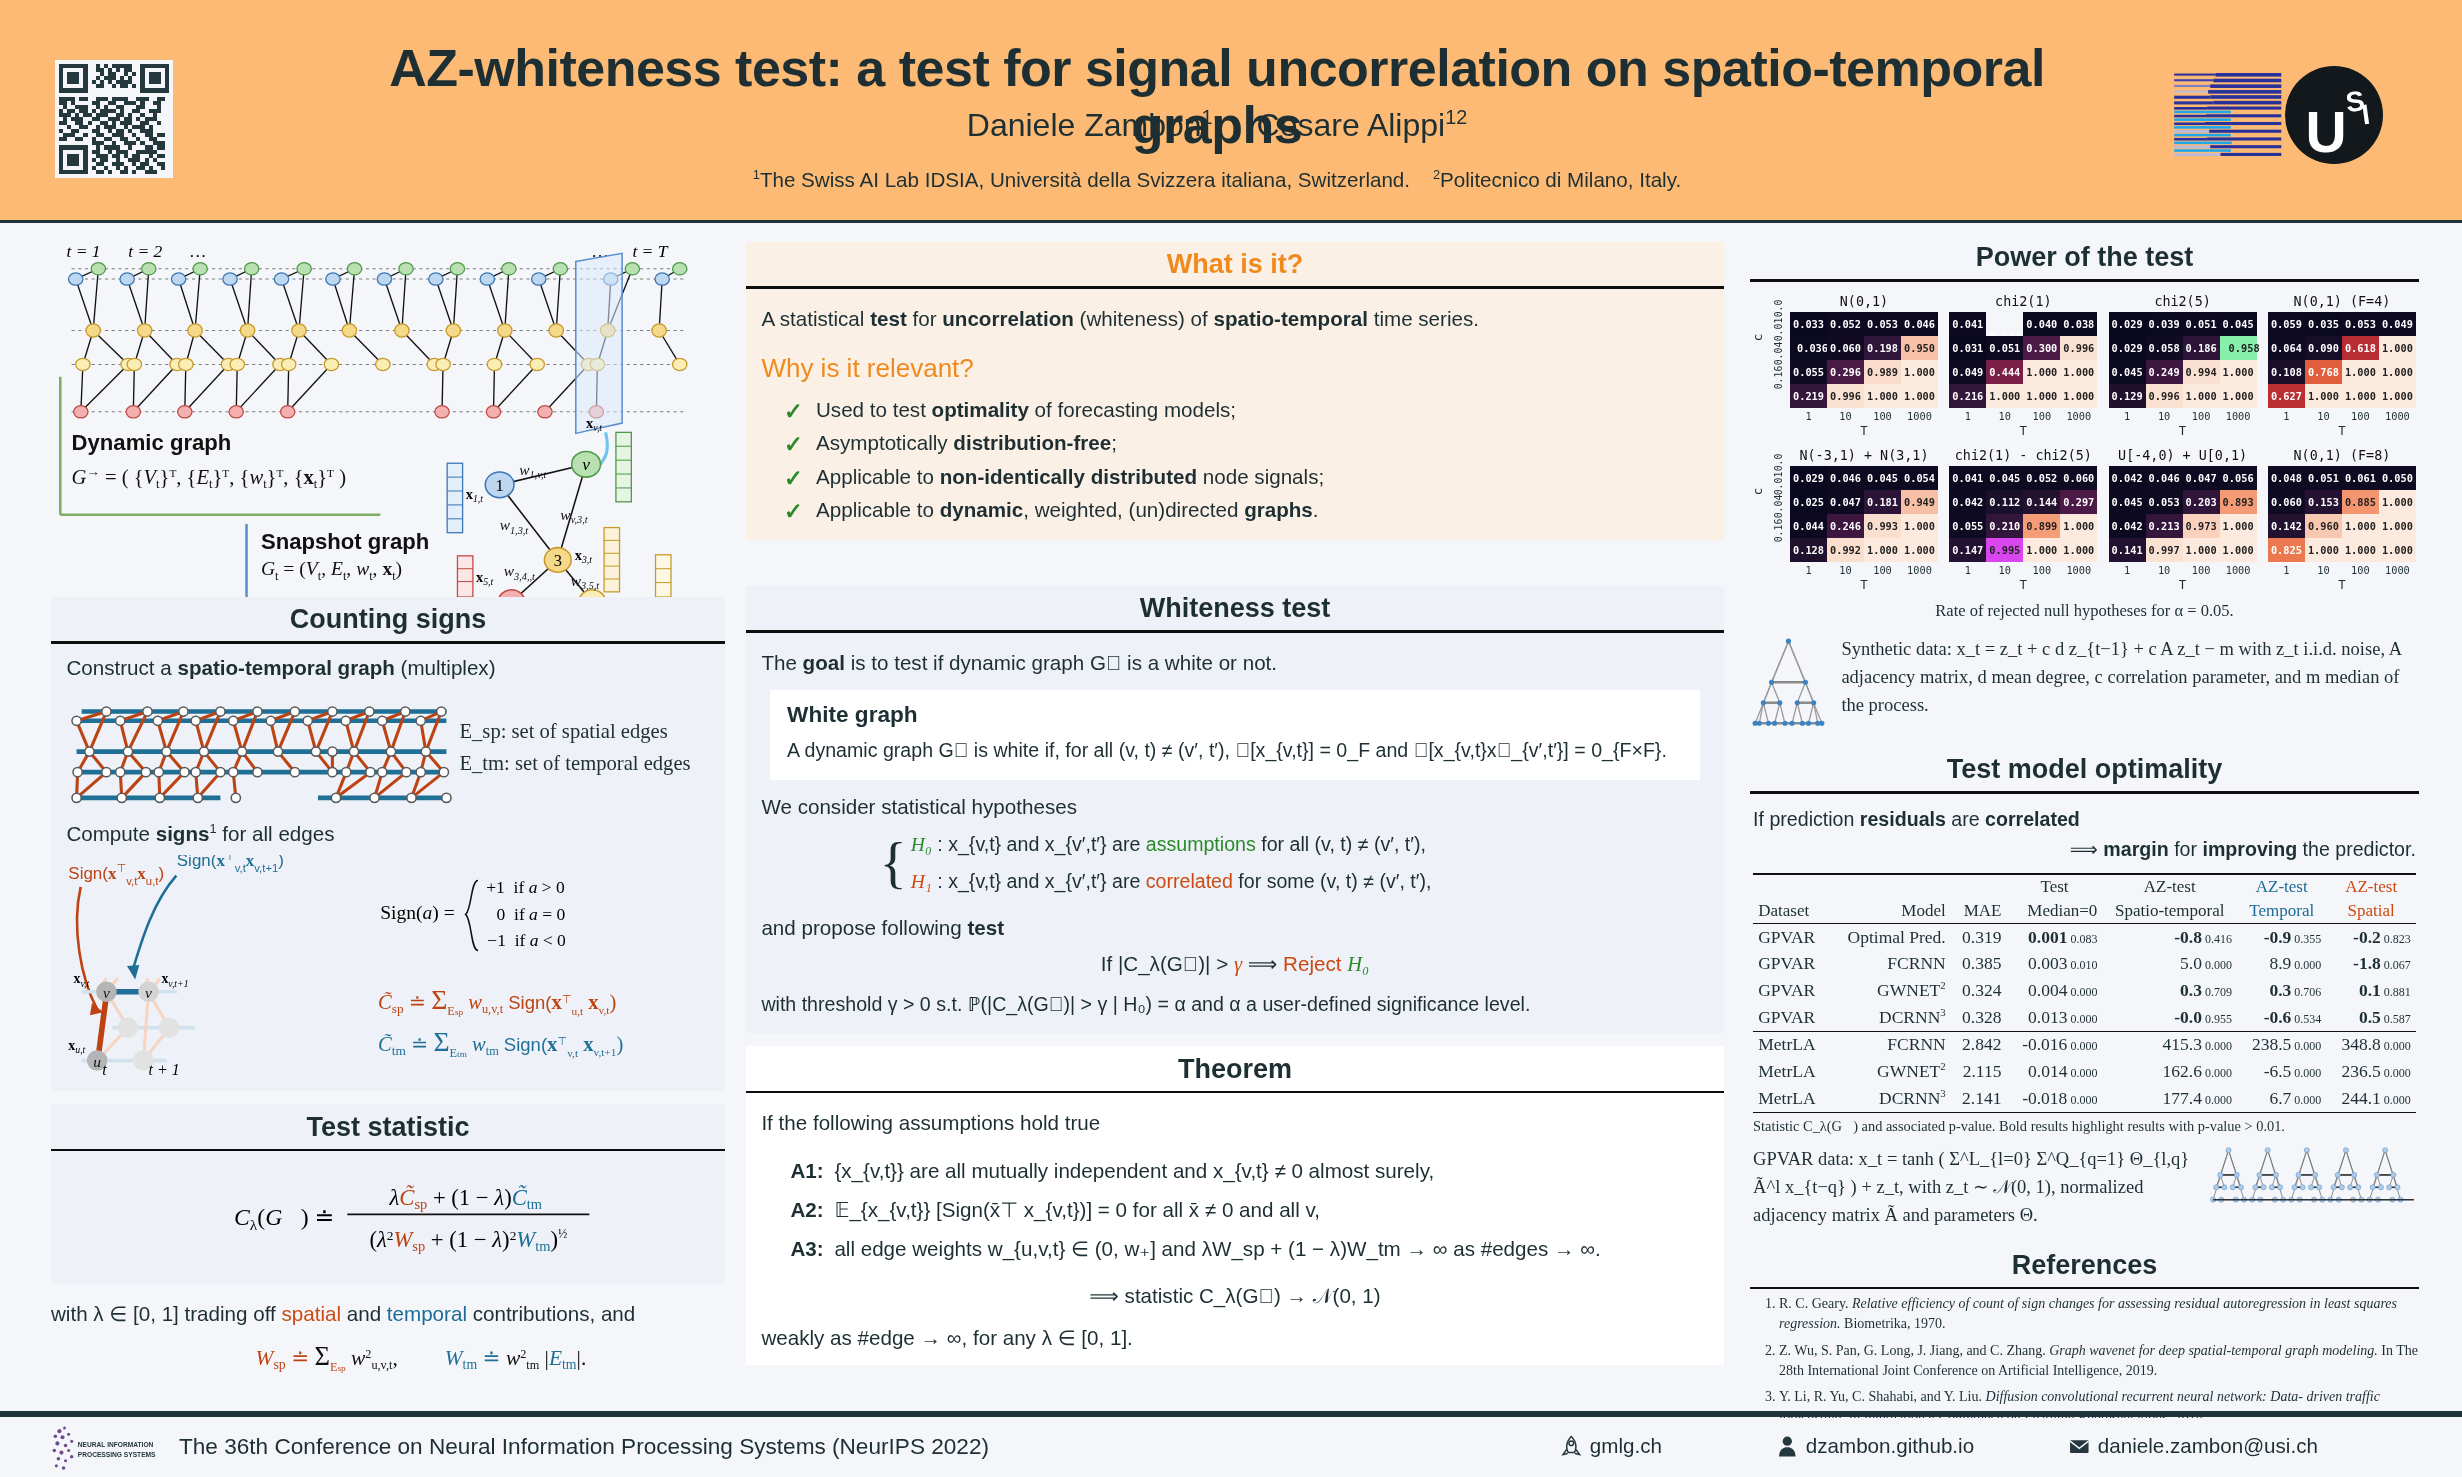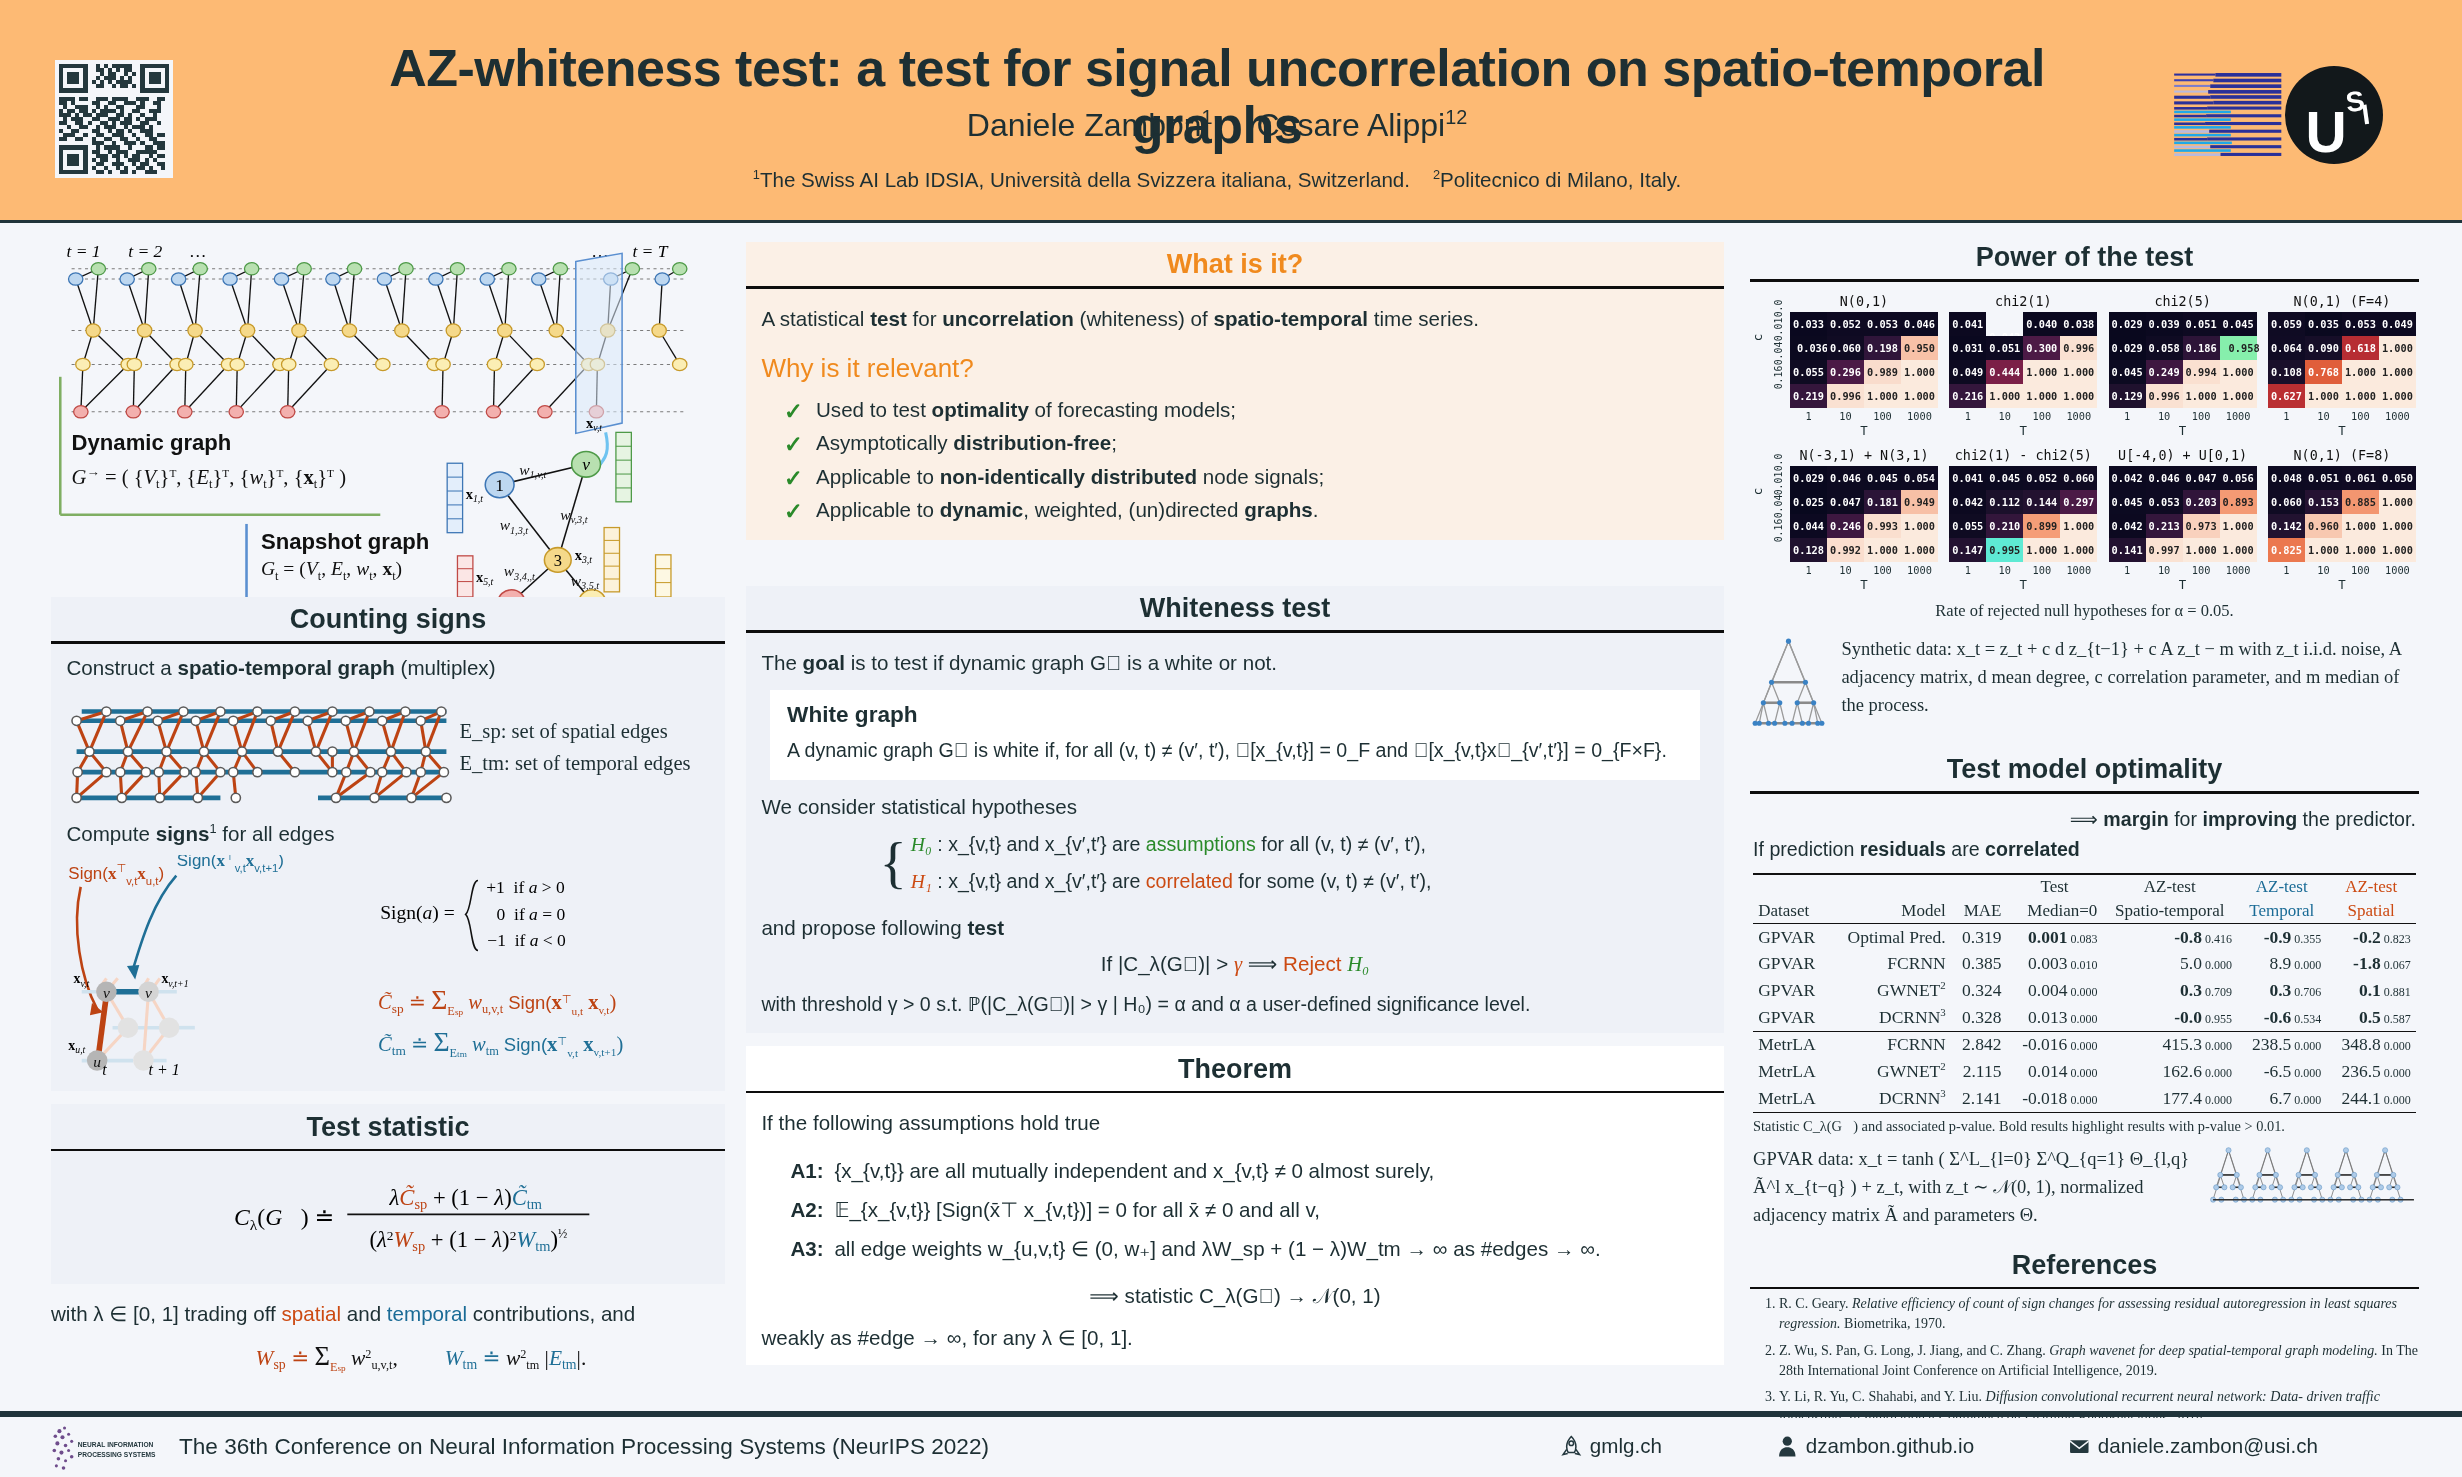--- a/index.html
+++ b/index.html
@@ -1132,21 +1132,21 @@
               <div class="hm-cell" style="background: rgb(16, 11, 35); color: rgb(255, 255, 255);">0.060</div>
               <div class="hm-cell" style="background: rgb(12, 9, 32); color: rgb(255, 255, 255);">0.042</div>
               <div class="hm-cell" style="background: rgb(27, 16, 43); color: rgb(255, 255, 255);">0.112</div>
               <div class="hm-cell" style="background: rgb(35, 18, 48); color: rgb(255, 255, 255);">0.144</div>
               <div class="hm-cell" style="background: rgb(75, 26, 70); color: rgb(255, 255, 255);">0.297</div>
               <div class="hm-cell" style="background: rgb(15, 11, 34); color: rgb(255, 255, 255);">0.055</div>
               <div class="hm-cell" style="background: rgb(51, 22, 59); color: rgb(255, 255, 255);">0.210</div>
               <div class="hm-cell" style="background: rgb(245, 157, 119); color: rgb(34, 34, 34);">0.899</div>
               <div class="hm-cell" style="background: rgb(251, 234, 221); color: rgb(34, 34, 34);">1.000</div>
               <div class="hm-cell" style="background: rgb(35, 18, 49); color: rgb(255, 255, 255);">0.147</div>
-              <div class="hm-cell" style="background: #5eead4; color: rgb(34, 34, 34);">0.995</div>
+              <div class="hm-cell" style="background: #d946ef; color: rgb(34, 34, 34);">0.995</div>
               <div class="hm-cell" style="background: rgb(251, 234, 221); color: rgb(34, 34, 34);">1.000</div>
               <div class="hm-cell" style="background: rgb(251, 234, 221); color: rgb(34, 34, 34);">1.000</div>
             </div>
             <div class="hm-xlab">
               <span>1</span>
               <span>10</span>
               <span>100</span>
               <span>1000</span>
             </div>
             <div class="hm-xtitle">T</div>
@@ -1252,25 +1252,25 @@
         </svg>
       </div>
       <div class="synth-txt">Synthetic data: x_t = z_t + c d z_{t−1} + c A z_t − m with z_t i.i.d. noise, A adjacency matrix, d mean degree, c correlation parameter, and m median of the process.</div>
     </div>
   </div>
 
   <div class="block" style="margin-top:13.4px;">
     <div class="sect-title">Test model optimality</div>
     <div class="sect-rule"></div>
     <div style="padding:5.1px 3.1px 0 3.1px;">
+      <div class="body-txt" style="font-size:19.6px;">
+        <span>If prediction </span><b>residuals</b><span> are </span><b>correlated</b>
+      </div>
       <div class="body-txt" style="font-size:19.6px;text-align:right;">
         <span>⟹ </span><b>margin</b><span> for </span><b>improving</b><span> the predictor.</span>
-      </div>
-      <div class="body-txt" style="font-size:19.6px;">
-        <span>If prediction </span><b>residuals</b><span> are </span><b>correlated</b>
       </div>
 
       <table class="res">
         <thead>
           <tr class="rule-thick">
             <th></th>
               <th></th>
               <th></th>
             <th class="tr-ac">Test</th>
             <th class="tr-ac bold">AZ-test</th>

